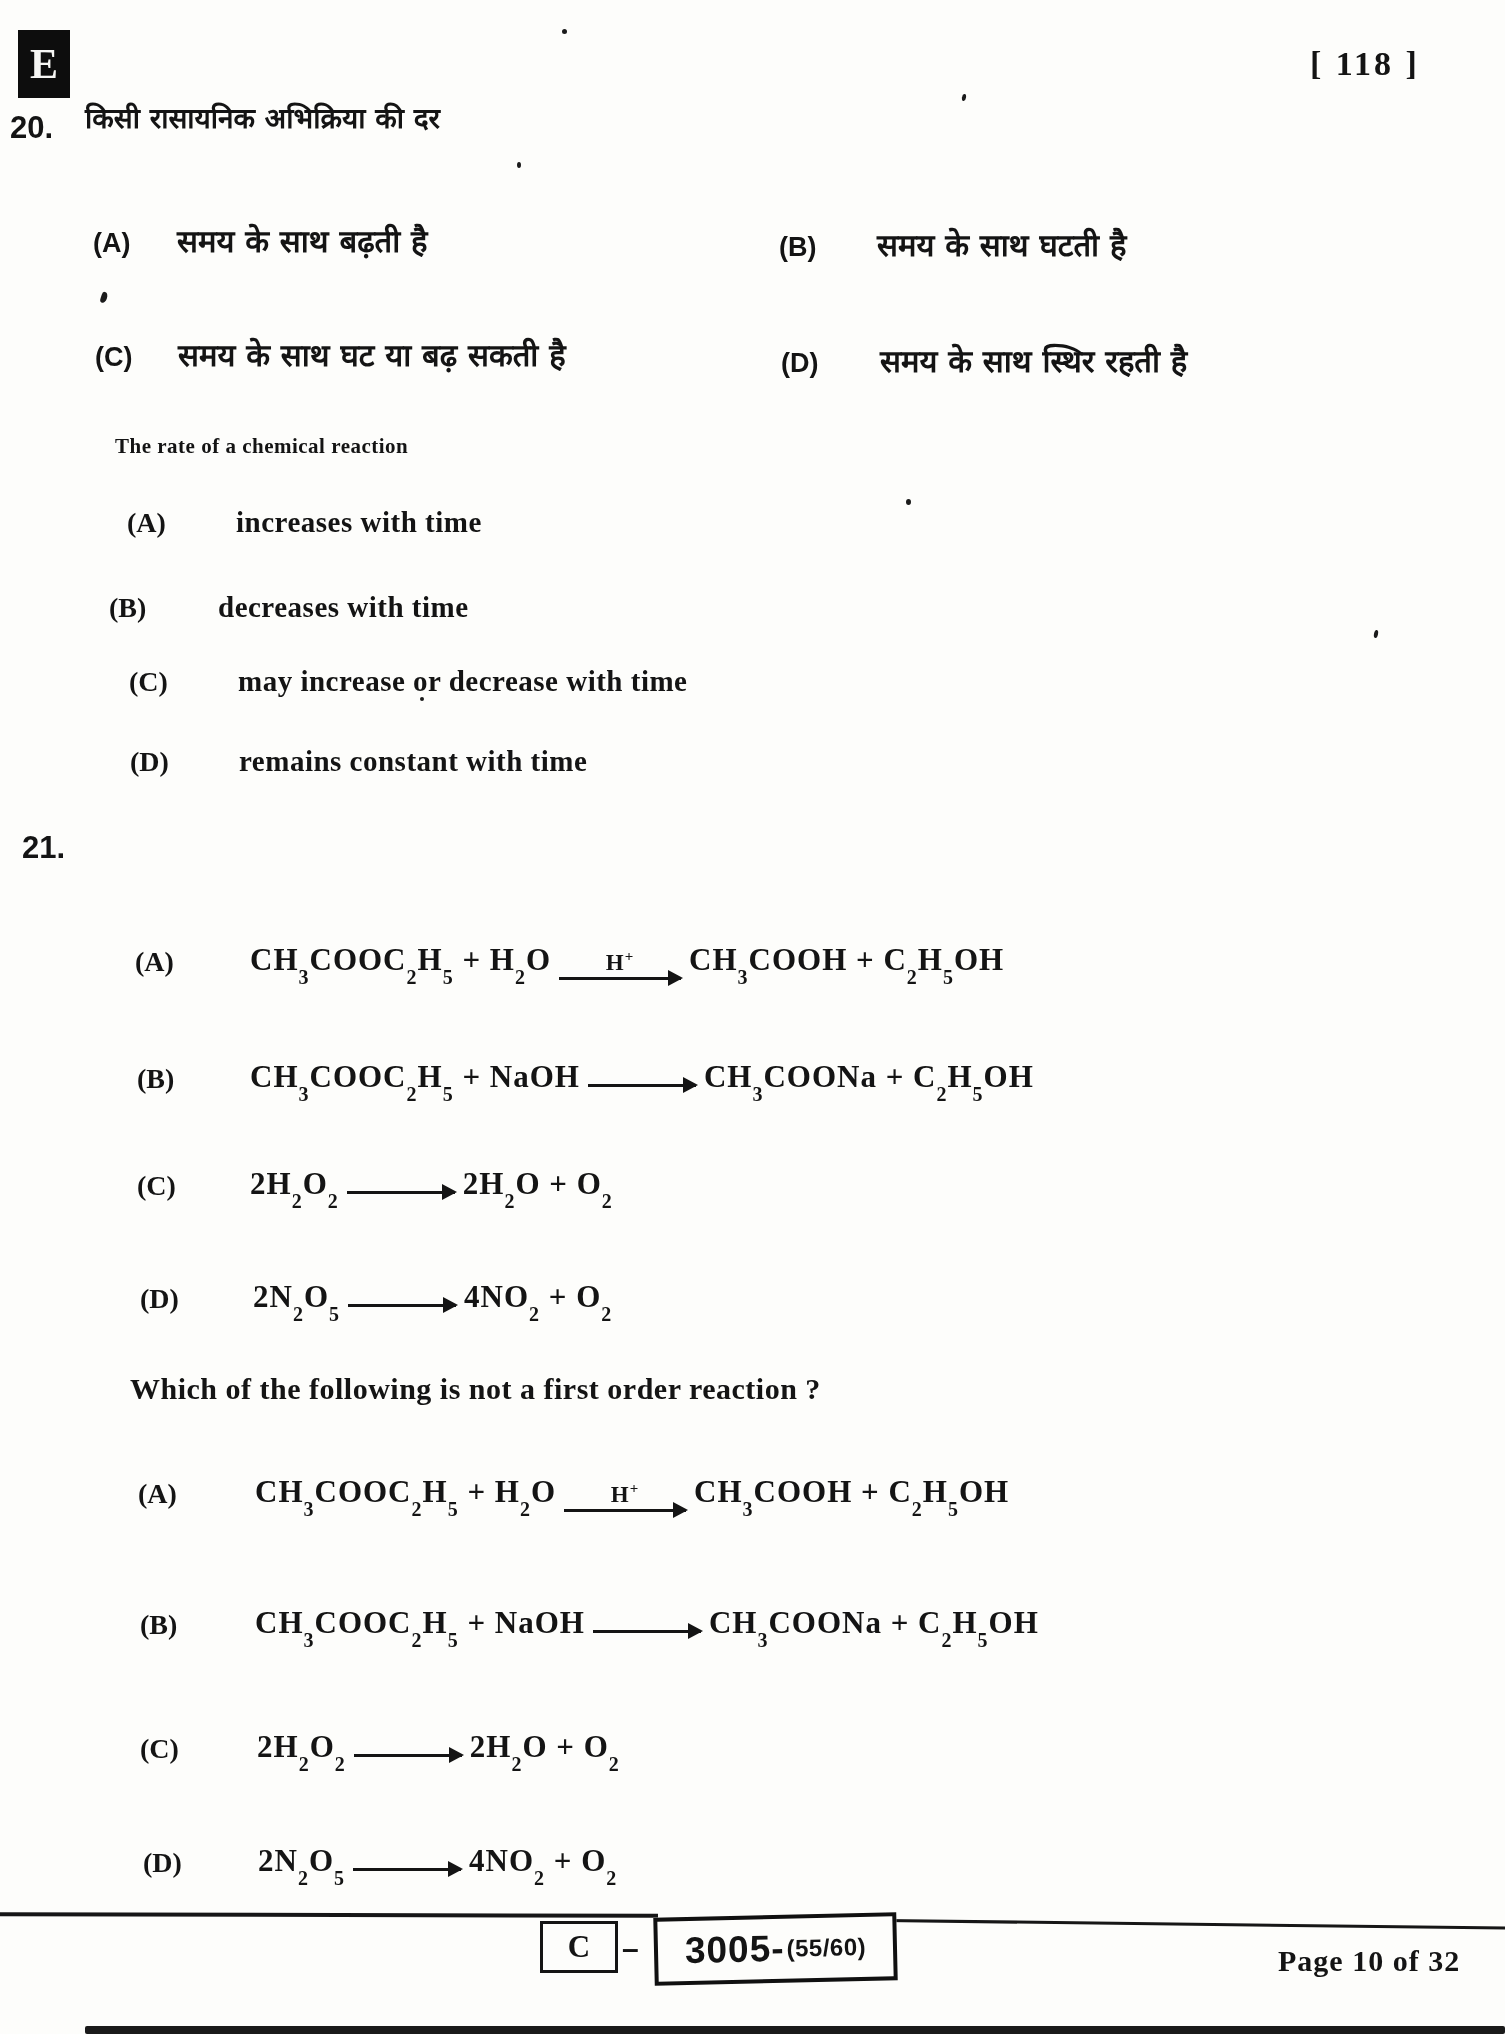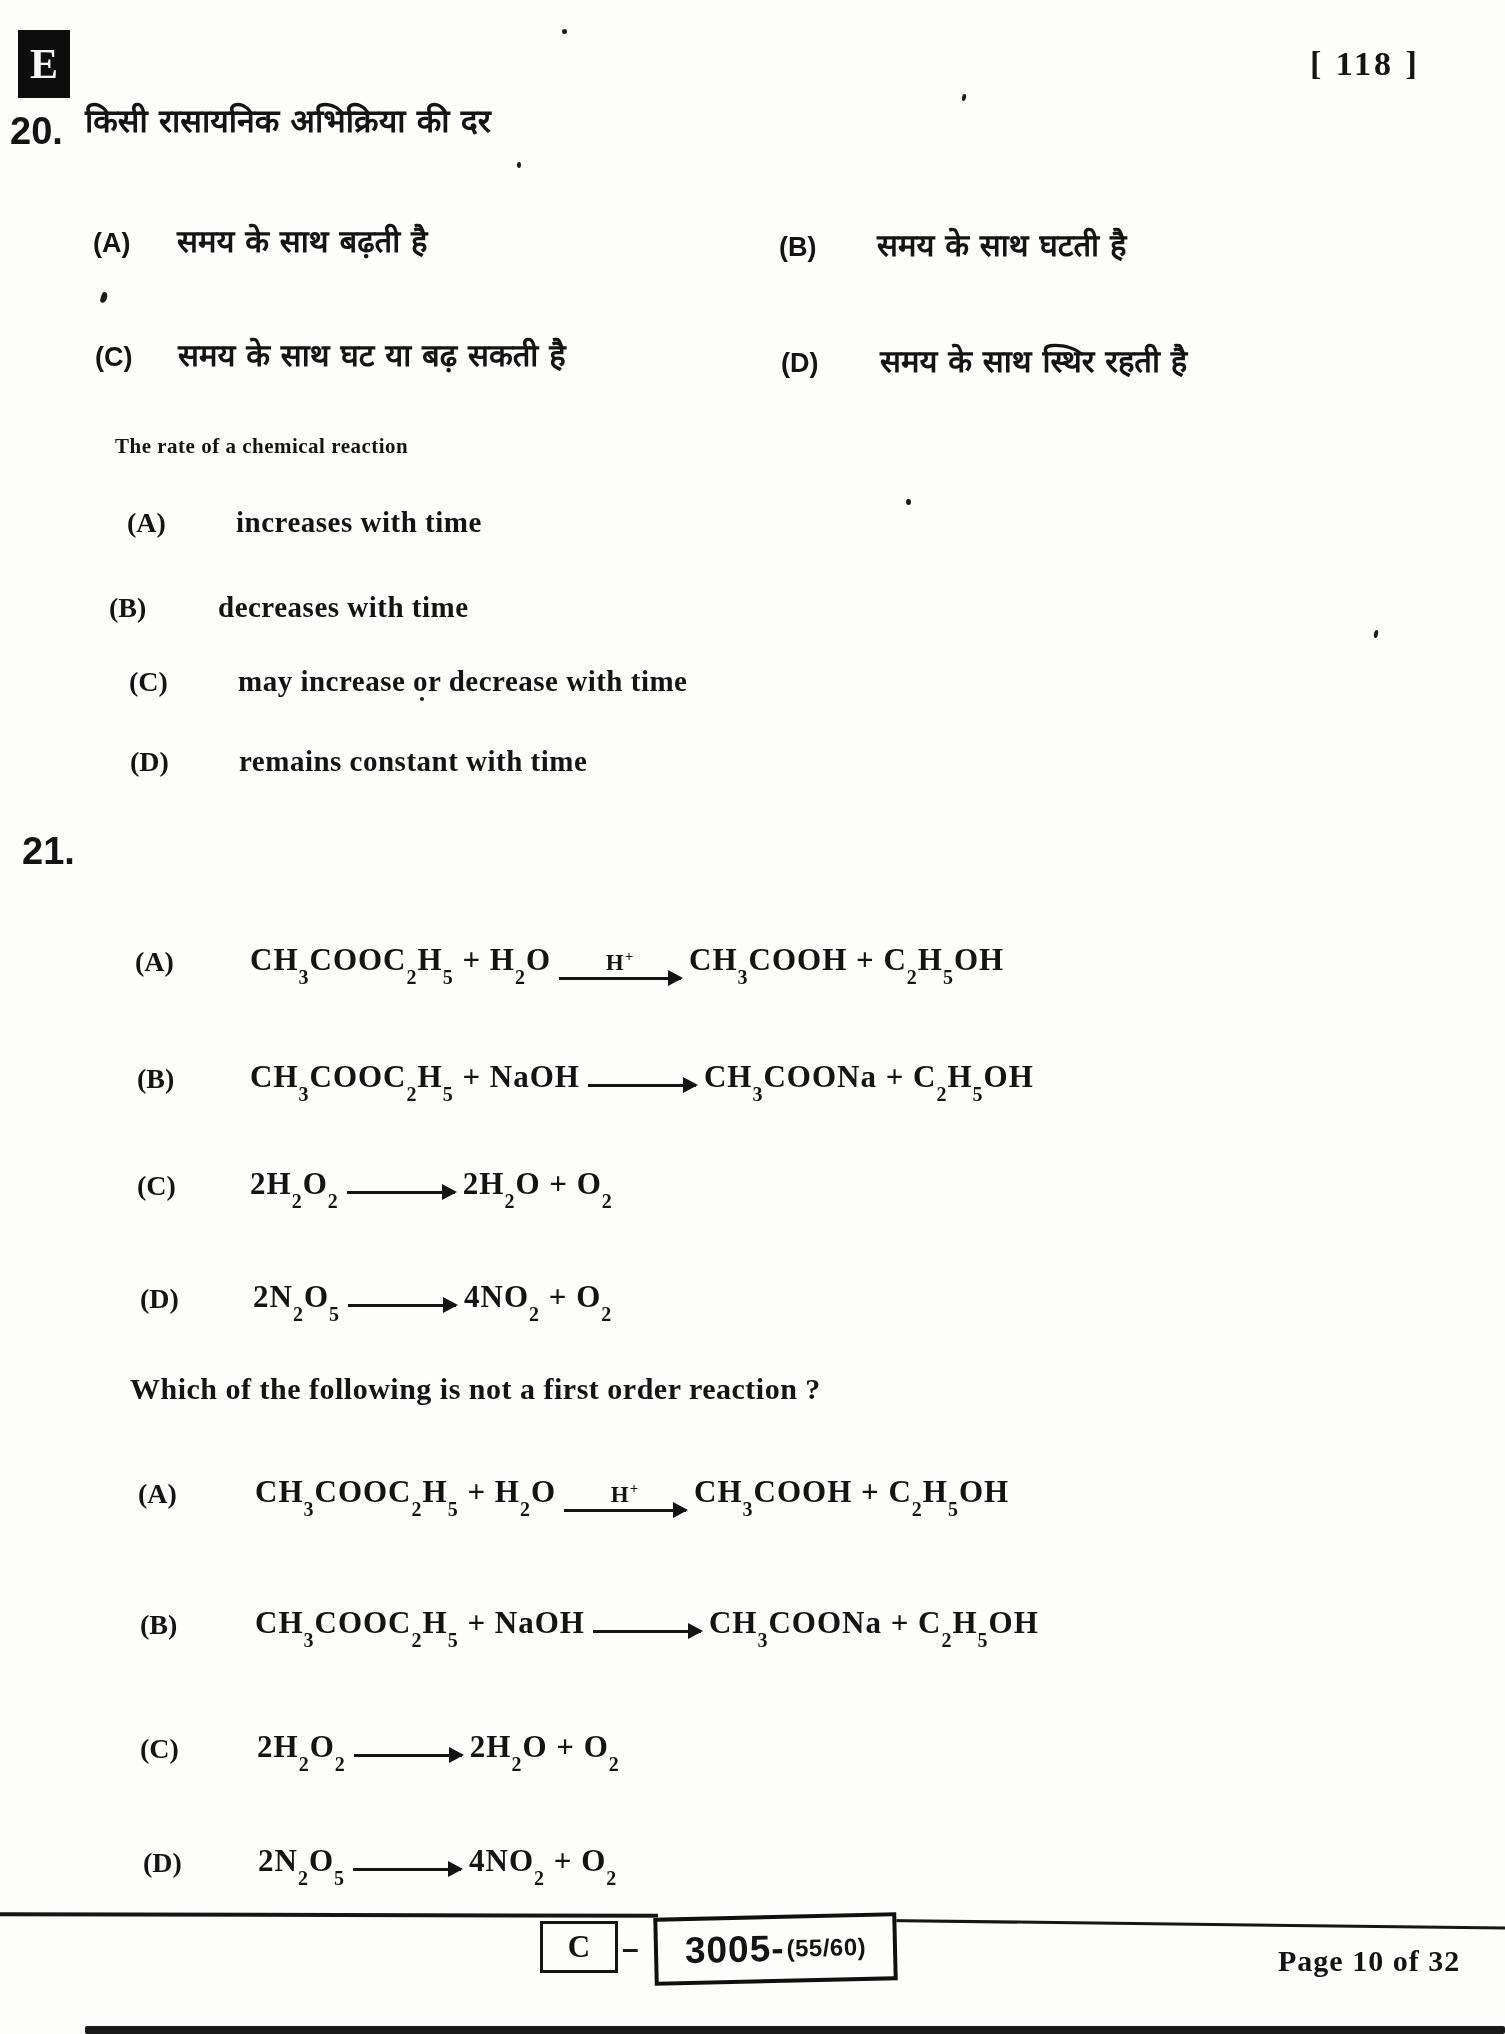--- a/index.html
+++ b/index.html
@@ -17,22 +17,22 @@
   .badge{
     left:18px;top:30px;width:52px;height:68px;
     background:#0d0d0d;color:#f6f6f4;
     display:flex;align-items:center;justify-content:center;
     font-family:"Liberation Serif",serif;font-weight:700;font-size:42px;
   }
   .hdr-num{left:1310px;top:44px;font-size:34px;font-weight:700;letter-spacing:3px;}
 
   
   .hi{font-family:"DejaVu Sans","Liberation Sans",sans-serif;font-weight:700;}
-  .q-num{font-family:"Liberation Sans",sans-serif;font-weight:700;font-size:38px;}
-  .q-hi{font-size:32px;}
+  .q-num{font-family:"Liberation Sans",sans-serif;font-weight:700;font-size:31px;}
+  .q-hi{font-size:28px;}
   .hi-opt .lab{display:inline-block;font-family:"Liberation Sans",sans-serif;font-weight:700;font-size:27px;vertical-align:top;padding-top:4px;}
   .hi-opt .txt{font-size:31px;}
   .hi-opt-a{left:93px;top:224px;}  .hi-opt-a .lab{width:84px;}
   .hi-opt-b{left:779px;top:228px;} .hi-opt-b .lab{width:98px;}
   .hi-opt-c{left:95px;top:338px;}  .hi-opt-c .lab{width:83px;}
   .hi-opt-d{left:781px;top:344px;} .hi-opt-d .lab{width:99px;}
 
   
   .q20-en{left:115px;top:434px;font-size:21px;font-weight:700;letter-spacing:0.5px;}
   .en-opt{font-weight:700;}

